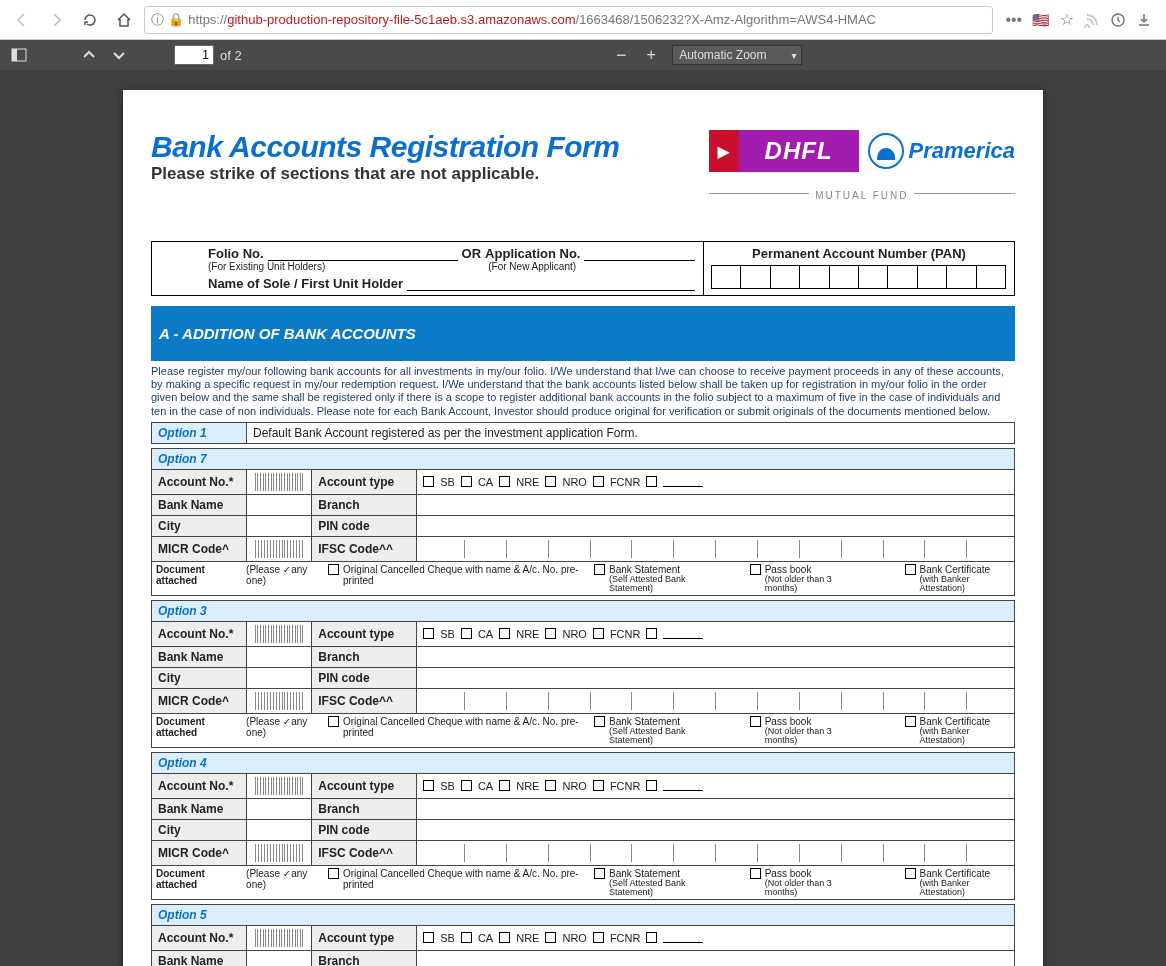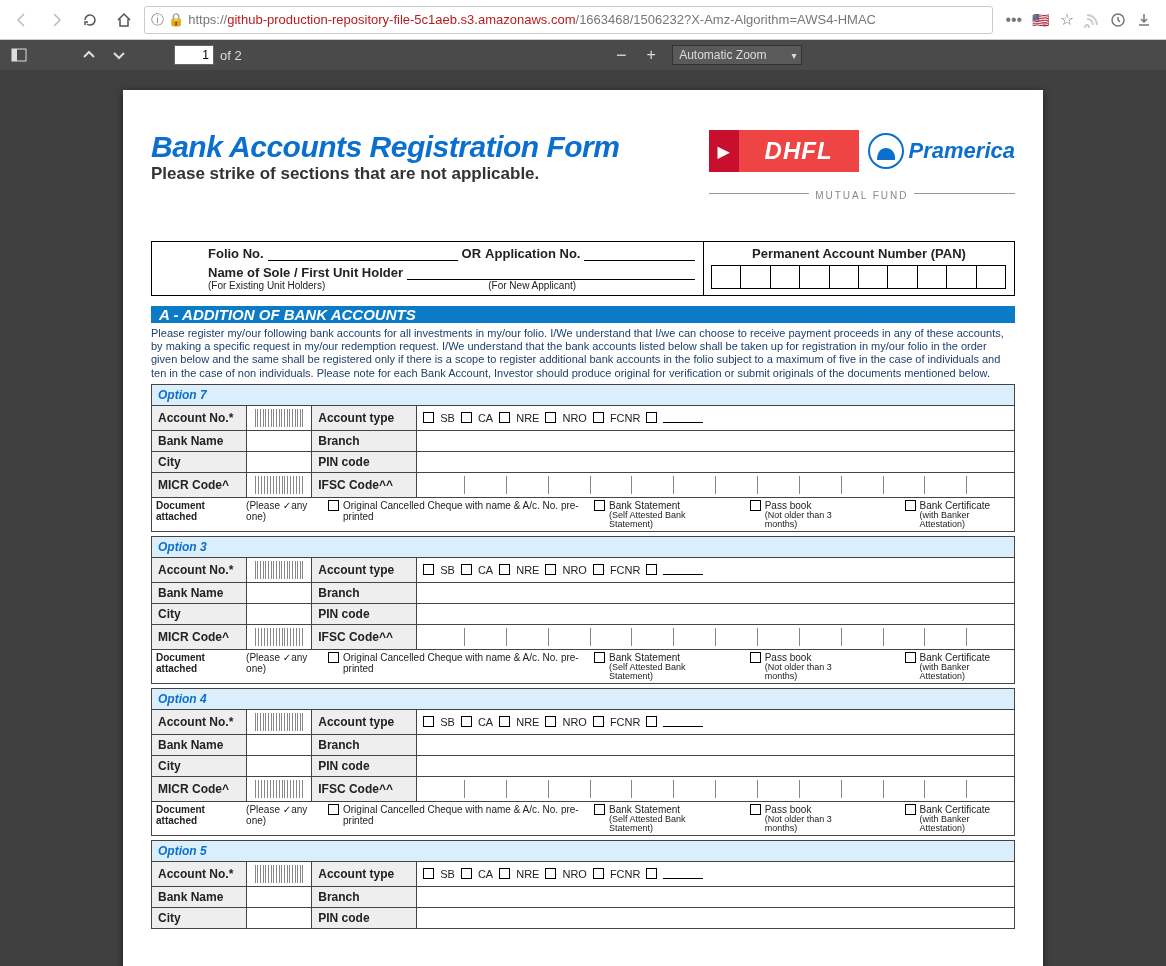--- a/index.html
+++ b/index.html
@@ -22,36 +22,36 @@
   .zoom-sel::after { content:"▾"; position:absolute; right:4px; font-size:10px;}
   
   .viewer { background:#404040; height:896px; overflow:auto; display:flex; justify-content:center; padding:20px 0;}
   .page { background:#fff; width:920px; min-height:1100px; box-shadow:0 2px 8px rgba(0,0,0,.5); padding:40px 28px; font-family: "Segoe UI", Arial, sans-serif; color:#222; position:relative;}
   
   .doc-head { display:flex; justify-content:space-between; align-items:flex-start; }
   .doc-title h1 { color:#0b6fcf; font-size:30px; font-weight:700; font-style:italic; letter-spacing:-.5px;}
   .doc-title h2 { color:#333; font-size:17px; font-weight:bold; margin-top:0;}
   .logo-area { display:flex; align-items:center; gap:8px; }
   .dhfl { background:#c8102e; height:42px; width:150px; display:flex; align-items:center; }
-  .dhfl .blue { background:#ef4444; color:#fff; font-weight:900; font-size:24px; height:100%; flex:1; display:flex; align-items:center; justify-content:center; font-style:italic; letter-spacing:1px;}
+  .dhfl .blue { background:#a21caf; color:#fff; font-weight:900; font-size:24px; height:100%; flex:1; display:flex; align-items:center; justify-content:center; font-style:italic; letter-spacing:1px;}
   .pram { color:#0b6fcf; font-weight:bold; font-size:22px; font-style:italic;}
   .mut { text-align:right; font-size:10px; letter-spacing:2px; color:#888; margin-top:4px;}
   .hr-line { border-top:1px solid #999; flex:1; height:0;}
   .mut-wrap { display:flex; align-items:center; gap:6px; margin-top:14px;}
   .headbox { border:1px solid #000; margin-top:40px; display:flex;padding-left:48px; }
   .headbox .left { flex:1; padding:4px 8px; border-right:1px solid #000;}
   .headbox .right { width:310px; padding:4px 8px; text-align:center;}
   .pan-label { font-weight:bold; font-size:13px;}
   .pan-grid { display:flex; margin-top:4px;}
   .pan-grid div { flex:1; border:1px solid #000; height:24px; margin-left:-1px;}
   .fl-row { font-size:13px; display:flex; align-items:flex-end; gap:4px;}
   .fl-row .lab { font-weight:bold;}
   .fl-row .line { border-bottom:1px solid #000; height:14px; }
   .sub { font-size:10px;}
-  .section-bar { background:#0b7bc7; color:#fff; font-weight:bold; padding:0 8px; margin-top:10px; font-size:15px; font-style:italic;}
+  .section-bar { background:#0b7bc7; color:#fff; font-weight:bold; padding:19px 8px; margin-top:10px; font-size:15px; font-style:italic;}
   .para { font-size:11px; color:#20416e; line-height:1.2; margin-top:4px;}
   table.opt { width:100%; border-collapse:collapse; margin-top:4px; font-size:12px;}
   table.opt td, table.opt th { border:1px solid #444; padding:3px 6px; vertical-align:middle;}
   .opt-h { background:#dbeefb; color:#0b6fcf; font-weight:bold; font-style:italic;}
   .labcell { background:#eee; font-weight:bold; width:95px; white-space:nowrap;margin-left:8px;}
   .labcell2 { background:#eee; font-weight:bold; width:105px; white-space:nowrap;}
   .cells { display:flex; height:18px;}
   .cells div { flex:1; border-right:1px solid #888;}
   .cells div:last-child{border-right:none;}
   .acct-types { display:flex; gap:6px; font-size:11px; align-items:center;}
@@ -178,28 +178,28 @@
 
     <div class="headbox">
       <div class="left">
         <div class="fl-row">
           <span class="lab">Folio No.</span>
             <span class="line" style="width:190px"></span>
           <span class="lab">OR</span>
           <span class="lab">Application No.</span>
             <span class="line" style="flex:1"></span>
         </div>
-        <div class="fl-row" style="margin-top:4px">
-            <span class="lab">Name of Sole / First Unit Holder</span>
-            <span class="line" style="flex:1"></span>
-          </div>
         <div class="fl-row">
             <span class="sub">(For Existing Unit Holders)</span>
             <span style="width:155px"></span>
             <span class="sub">(For New Applicant)</span>
+          </div>
+        <div class="fl-row" style="margin-top:4px">
+            <span class="lab">Name of Sole / First Unit Holder</span>
+            <span class="line" style="flex:1"></span>
           </div>
       </div>
       <div class="right">
         <div class="pan-label">Permanent Account Number (PAN)</div>
         <div class="pan-grid">
           <div></div>
             <div></div>
             <div></div>
             <div></div>
             <div></div>
@@ -208,20 +208,28 @@
             <div></div>
             <div></div>
             <div></div>
         </div>
       </div>
     </div>
 
     <div class="section-bar">A - ADDITION OF BANK ACCOUNTS</div>
     <div class="para">Please register my/our following bank accounts for all investments in my/our folio. I/We understand that I/we can choose to receive payment proceeds in any of these accounts, by making a specific request in my/our redemption request. I/We understand that the bank accounts listed below shall be taken up for registration in my/our folio in the order given below and the same shall be registered only if there is a scope to register additional bank accounts in the folio subject to a maximum of five in the case of individuals and ten in the case of non individuals. Please note for each Bank Account, Investor should produce original for verification or submit originals of the documents mentioned below.</div>
 
+    <table class="opt">
+      <tbody>
+          <tr>
+            <td class="opt-h" style="width:95px">Option 1</td>
+            <td>Default Bank Account registered as per the investment application Form.</td>
+          </tr>
+    </tbody>
+      </table>
 
     <div id="options-container">
   <table class="opt">
     <tbody>
             <tr>
               <td class="opt-h" colspan="4">Option 7</td>
             </tr>
     <tr>
       <td class="labcell">Account No.*</td>
       <td>

